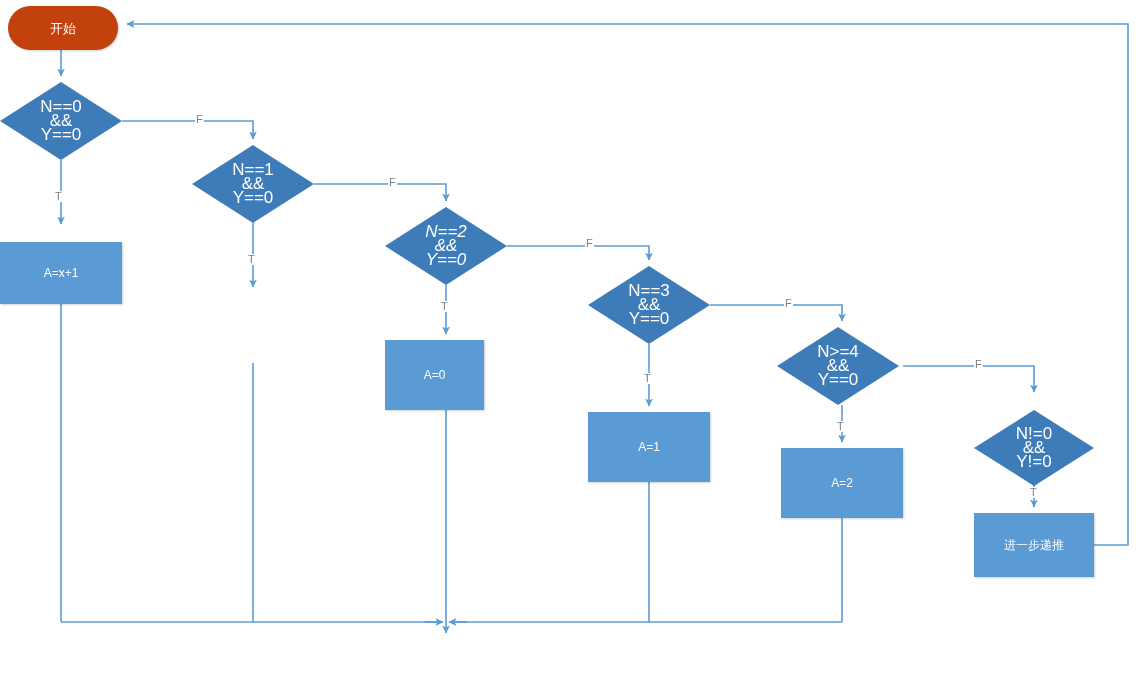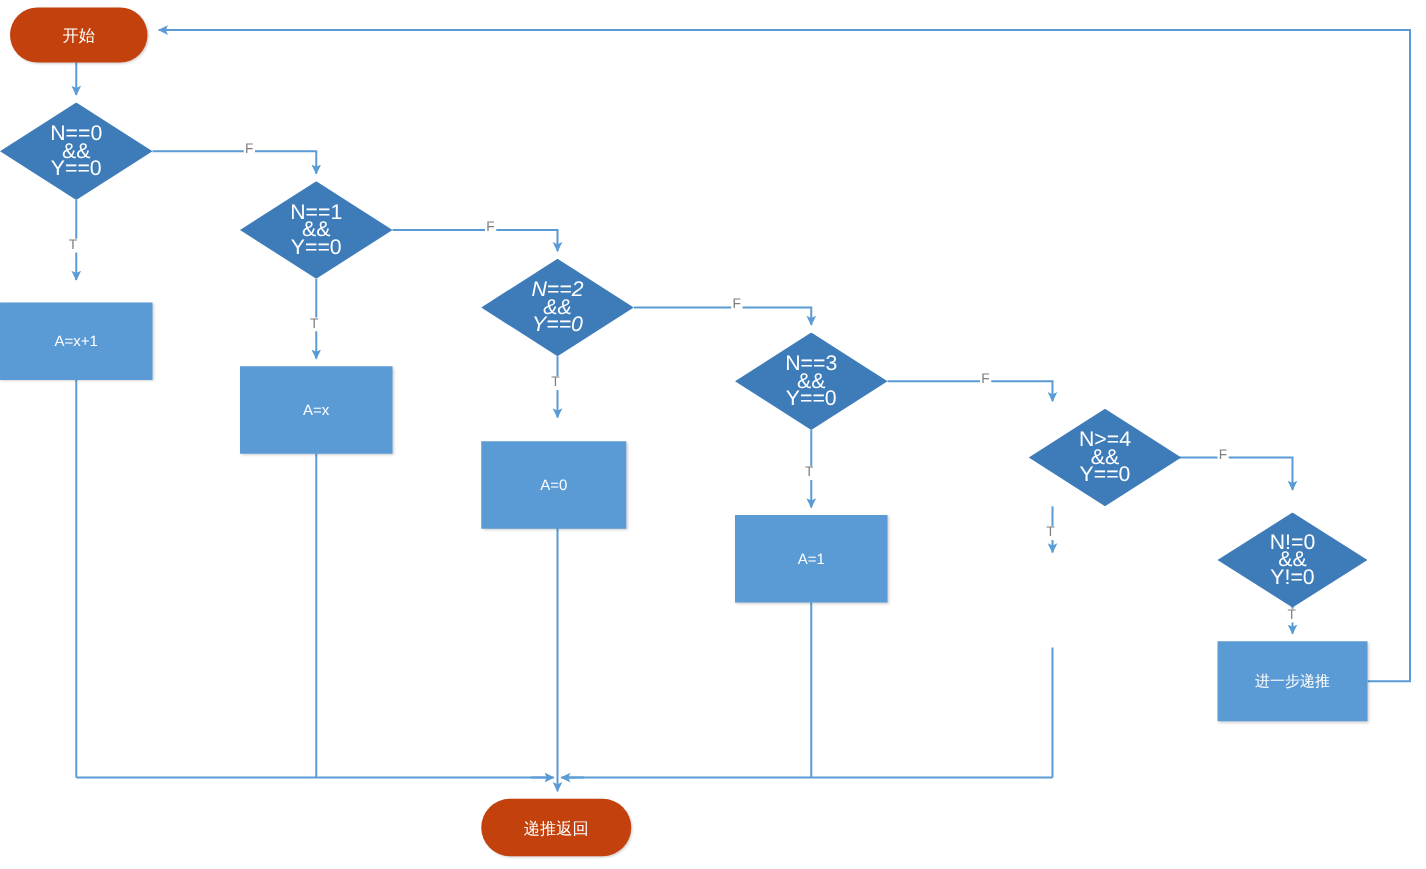--- a/index.html
+++ b/index.html
@@ -154,76 +154,73 @@
 
   <div class="node decision" style="left:192px; top:145px; width:122px; height:78px;">
     <svg class="dia-shape" viewBox="0 0 122 78" preserveAspectRatio="none">
       <polygon points="61,0 122,39 61,78 0,39" fill="#3E7CB9"></polygon>
     </svg>
     <span class="dia-label">N==1
 &amp;&amp;
 Y==0</span>
   </div>
 
-  <div class="node process" style="left:192px; top:293px; width:122px; height:70px;">
-    <span class="lbl">A=x</span>
-  </div>
 
   <div class="node decision" style="left:385px; top:207px; width:122px; height:78px;font-style:italic;">
     <svg class="dia-shape" viewBox="0 0 122 78" preserveAspectRatio="none">
       <polygon points="61,0 122,39 61,78 0,39" fill="#3E7CB9"></polygon>
     </svg>
     <span class="dia-label">N==2
 &amp;&amp;
 Y==0</span>
   </div>
 
-  <div class="node process" style="left:385px; top:340px; width:116px; height:70px;margin-top:13px;">
+  <div class="node process" style="left:385px; top:340px; width:99px; height:70px;">
     <span class="lbl">A=0</span>
   </div>
 
   <div class="node decision" style="left:588px; top:266px; width:122px; height:78px;justify-content:center;">
     <svg class="dia-shape" viewBox="0 0 122 78" preserveAspectRatio="none">
       <polygon points="61,0 122,39 61,78 0,39" fill="#3E7CB9"></polygon>
     </svg>
     <span class="dia-label">N==3
 &amp;&amp;
 Y==0</span>
   </div>
 
   <div class="node process" style="left:588px; top:412px; width:122px; height:70px;">
     <span class="lbl">A=1</span>
   </div>
 
-  <div class="node decision" style="left:823px; top:327px; width:122px; height:78px;justify-content:center;">
+  <div class="node decision" style="left:777px; top:327px; width:122px; height:78px;justify-content:center;">
     <svg class="dia-shape" viewBox="0 0 122 78" preserveAspectRatio="none">
       <polygon points="61,0 122,39 61,78 0,39" fill="#3E7CB9"></polygon>
     </svg>
     <span class="dia-label">N&gt;=4
 &amp;&amp;
 Y==0</span>
   </div>
 
+  <div class="node process" style="left:781px; top:448px; width:122px; height:70px;">
+    <span class="lbl">A=2</span>
+  </div>
 
   <div class="node decision" style="left:974px; top:410px; width:120px; height:76px;">
     <svg class="dia-shape" viewBox="0 0 120 76" preserveAspectRatio="none">
       <polygon points="60,0 120,38 60,76 0,38" fill="#3E7CB9"></polygon>
     </svg>
     <span class="dia-label">N!=0
 &amp;&amp;
 Y!=0</span>
   </div>
 
   <div class="node process" style="left:974px; top:513px; width:120px; height:64px;">
     <span class="lbl">进一步递推</span>
   </div>
 
-  <div class="node terminator" style="left:385px; top:639px; width:120px; height:46px;">
-    <span class="lbl">递推返回</span>
-  </div>
 
   <span class="edge-label" style="left:195px; top:114px;">F</span>
   <span class="edge-label" style="left:54px;  top:191px;">T</span>
   <span class="edge-label" style="left:388px; top:177px;">F</span>
   <span class="edge-label" style="left:247px; top:254px;">T</span>
   <span class="edge-label" style="left:585px; top:238px;">F</span>
   <span class="edge-label" style="left:440px; top:301px;">T</span>
   <span class="edge-label" style="left:784px; top:298px;">F</span>
   <span class="edge-label" style="left:643px; top:373px;">T</span>
   <span class="edge-label" style="left:974px; top:359px;">F</span>

